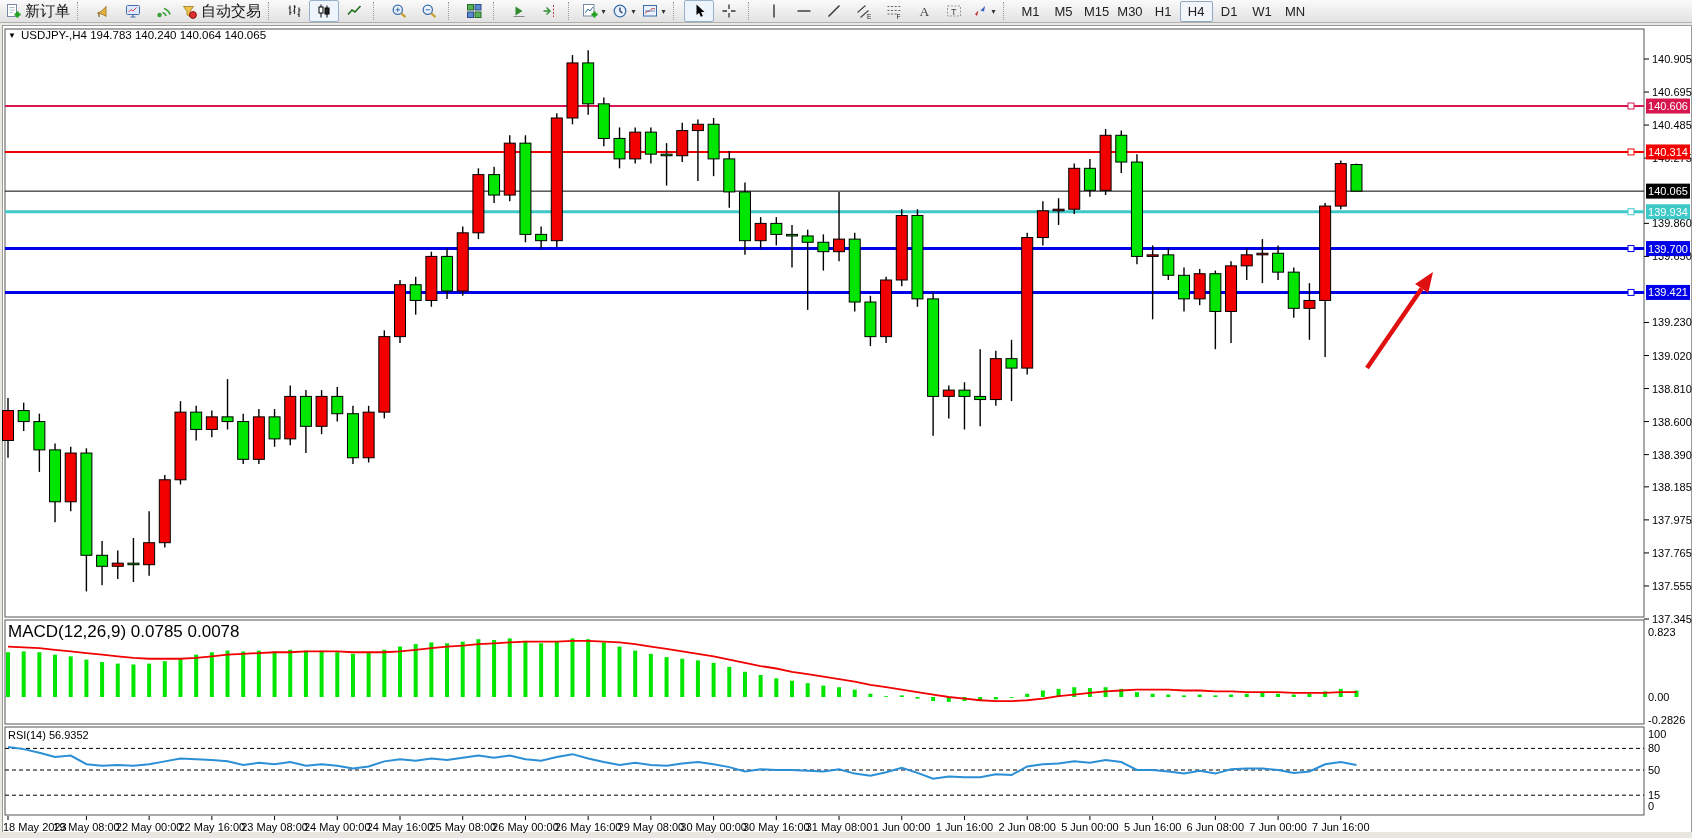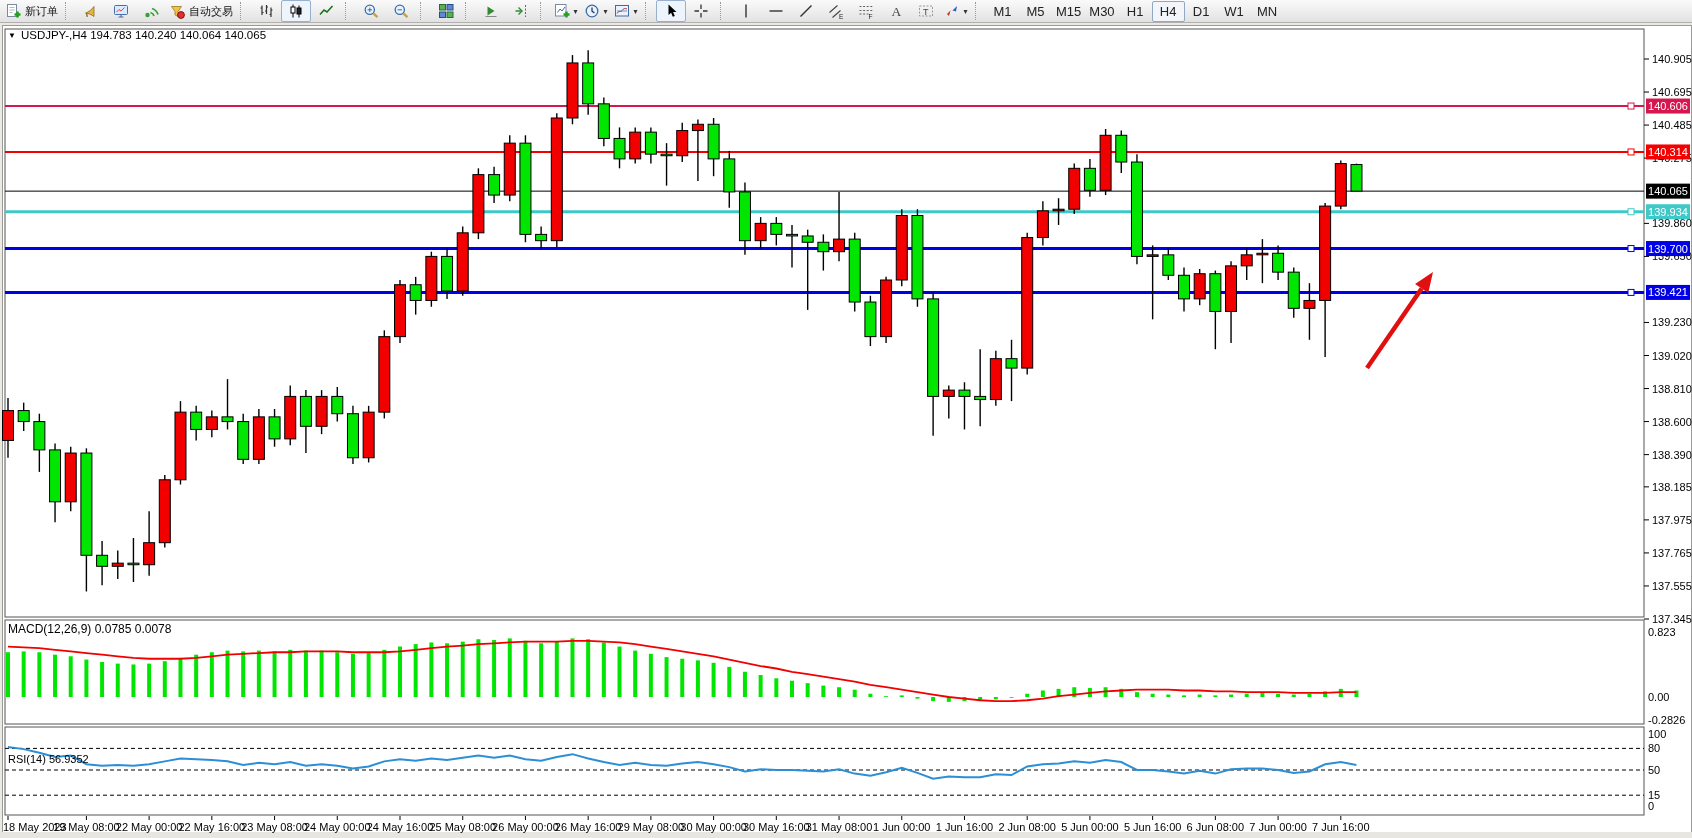--- a/index.html
+++ b/index.html
@@ -7,39 +7,39 @@
   
   #toolbar{position:absolute;left:0;top:0;width:1692px;height:23px;
     background:linear-gradient(#fafafa,#e2e2e2);border-bottom:1px solid #b0b0b0;
     display:flex;align-items:center;padding:0 2px;box-sizing:border-box;z-index:5;}
   .tb-group{display:flex;align-items:center;height:22px;}
   .tb-sep{width:7px;height:18px;border-left:1px dotted #9a9a9a;margin:0 3px 0 4px;}
   .tb-btn{display:flex;align-items:center;justify-content:center;min-width:24px;height:20px;
     border:1px solid transparent;border-radius:2px;padding:0 2px;cursor:default;}
   .tb-btn.active{border:1px solid #98b0cc;background:#eef4fb;}
   .tb-btn svg{display:block;}
-  .tb-label{font-size:11px;color:#111;margin-left:3px;white-space:nowrap;}
+  .tb-label{font-size:15px;color:#111;margin-left:3px;white-space:nowrap;}
   .dd{font-size:8px;color:#333;margin-left:2px;}
   .tf-btn{font-size:13px;color:#222;min-width:25px;height:19px;display:flex;align-items:center;
     justify-content:center;border:1px solid transparent;border-radius:2px;padding:0 3px;}
   .tf-btn.active{border:1px solid #90a8c4;background:#f2f6fb;}
   #tb-overflow{position:absolute;left:1288px;top:6px;font-size:9px;color:#444;}
   #tb-right{position:absolute;right:6px;top:0;height:22px;display:flex;align-items:center;gap:14px;}
   #chat-wrap{position:relative;}
   #chat-badge{position:absolute;right:-8px;top:-7px;background:#e03424;color:#fff;font-size:10px;
     font-weight:bold;border-radius:8px;min-width:13px;height:13px;line-height:13px;text-align:center;
     border:1px solid #fff;}
   
   #chart-window{position:absolute;left:2px;top:25px;width:1688px;height:811px;background:#fff;
     border:1px solid #9a9a9a;}
   #chart-title{position:absolute;left:8px;top:29px;font-size:11.5px;color:#000;z-index:4;
     display:flex;align-items:center;gap:5px;}
   #chart-title .chev{font-size:8px;color:#000;}
-  #macd-label{position:absolute;left:8px;top:622px;font-size:12px;color:#000;z-index:4;}
-  #rsi-label{position:absolute;left:8px;top:729px;font-size:11px;color:#000;z-index:4;margin-top:24px;}
+  #macd-label{position:absolute;left:8px;top:622px;font-size:17px;color:#000;z-index:4;}
+  #rsi-label{position:absolute;left:8px;top:729px;font-size:11px;color:#000;z-index:4;}
   #chart-svg{position:absolute;left:0;top:0;z-index:2;}
   #bottom-strip{position:absolute;left:0;top:832px;width:1692px;height:6px;background:#e8e6e0;}
 </style>
 </head>
 <body>
 
 <div id="toolbar">
     <div class="tb-group">
       <div class="tb-btn">
         <span>

